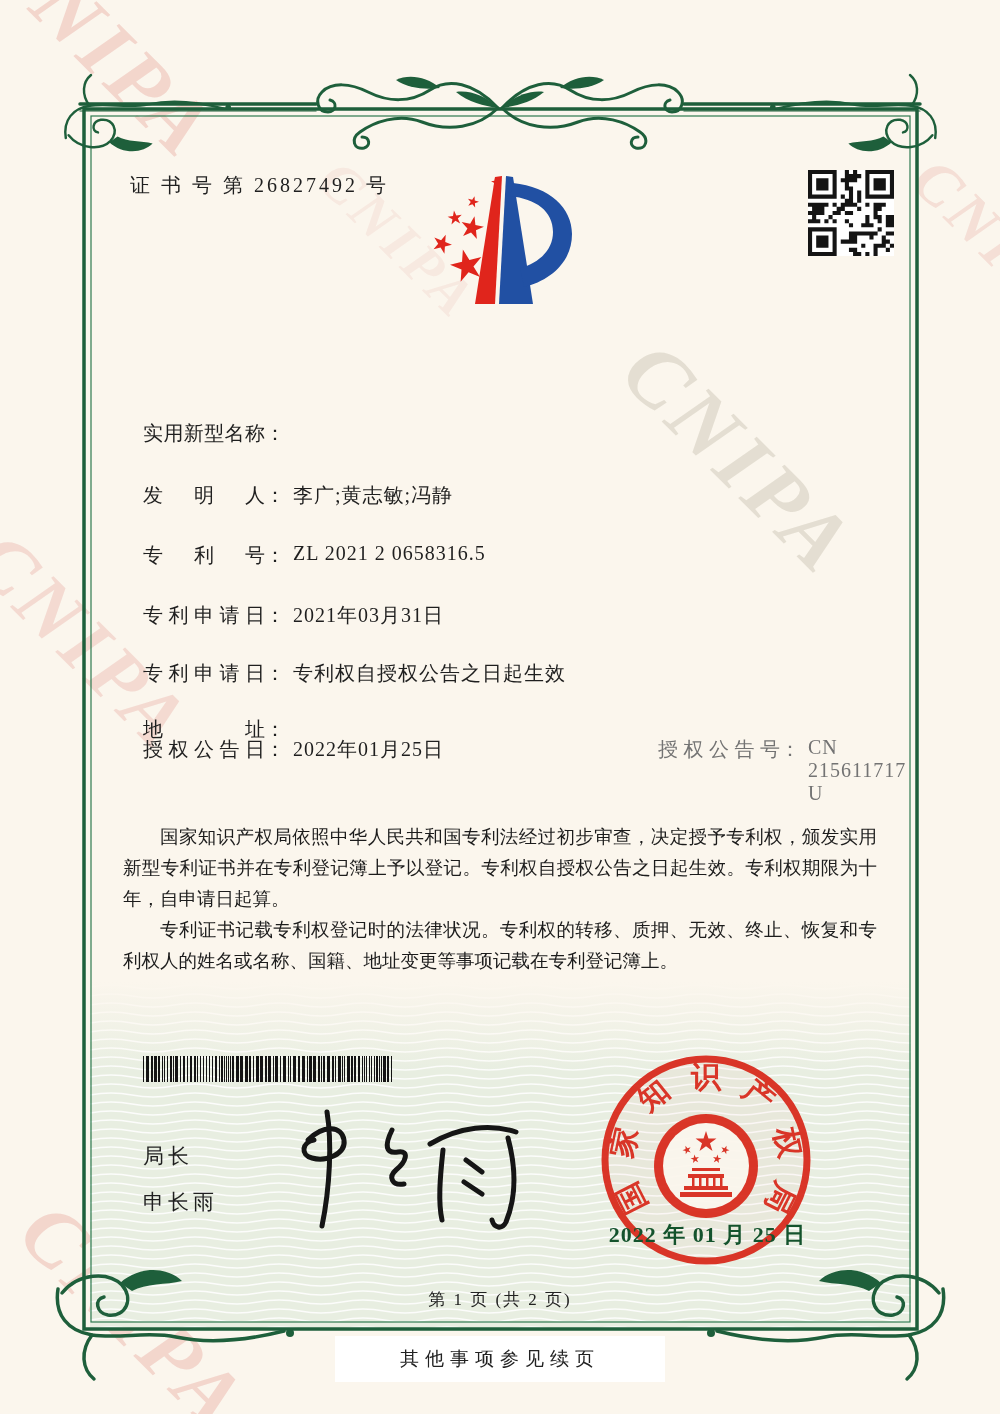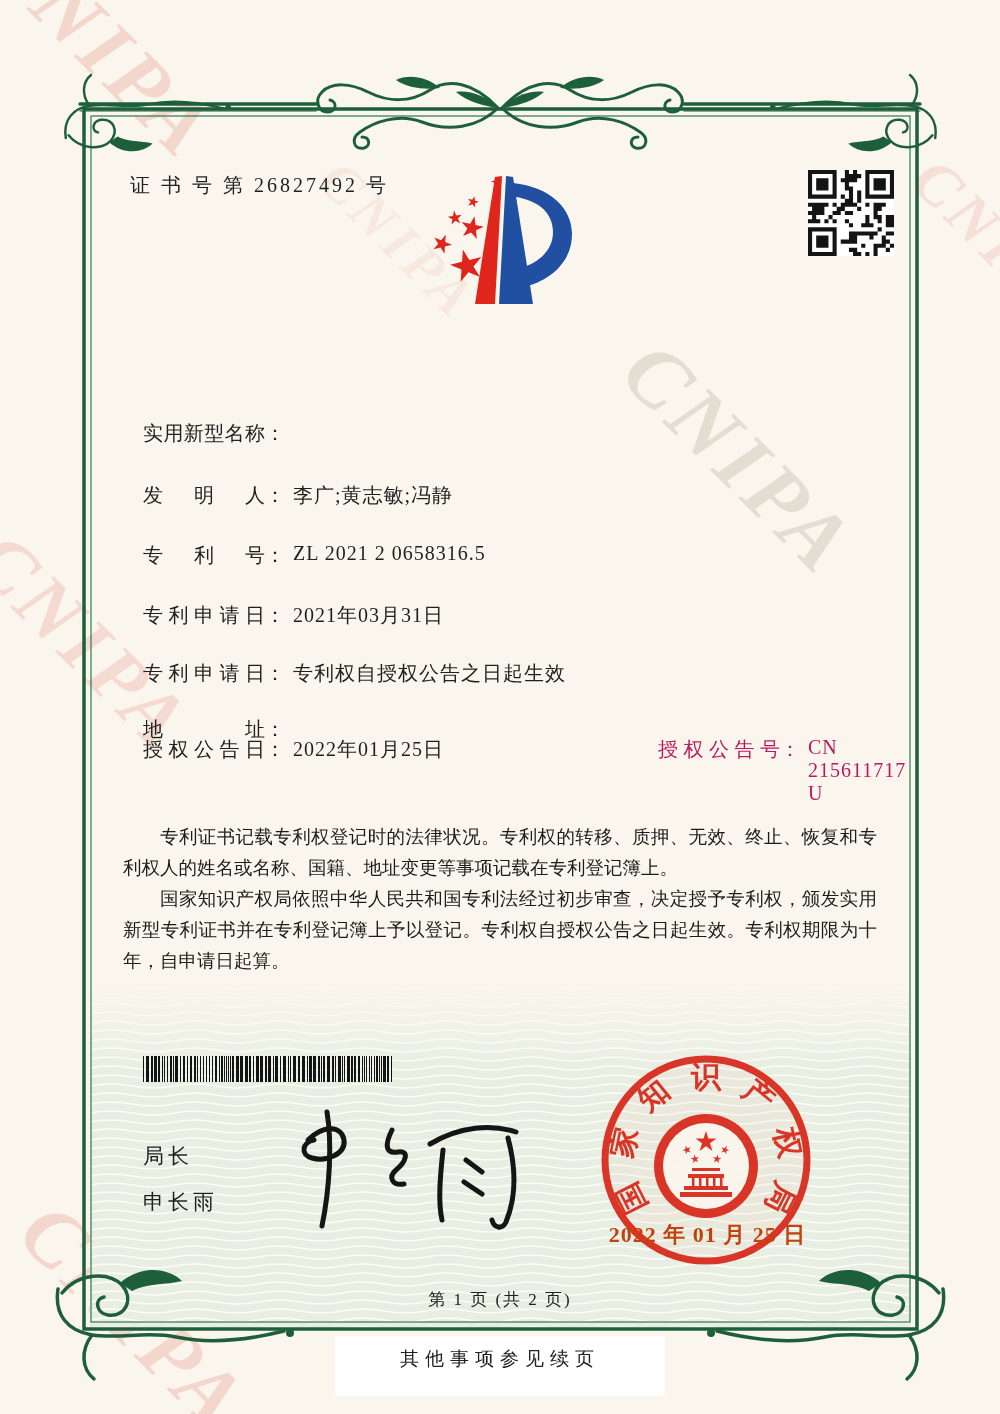--- a/index.html
+++ b/index.html
@@ -25,40 +25,40 @@
   .title{left:0;top:300px;width:100%;text-align:center;font-size:46px;font-weight:700;
          color:#141414;letter-spacing:10px;}
   #logo{left:418px;top:164px;}
   #qr{left:808px;top:170px;width:86px;height:86px;}
   
   .frow{position:absolute;left:143px;width:740px;font-size:20px;color:#1f1f1f;display:flex;align-items:flex-start;}
   .flabel{display:inline-block;width:122px;text-align:justify;text-align-last:justify;flex:0 0 122px;}
   .fcolon{flex:0 0 auto;}
   .fvalue{padding-left:8px;letter-spacing:1px;}
   .fvalue.wrap{width:600px;line-height:30px;}
-  .frow2{position:absolute;left:515px;top:0;display:flex;font-size:20px;color:#be185d;}
+  .frow2{position:absolute;left:515px;top:0;display:flex;font-size:20px;color:#737373;}
   
   .paras{left:123px;top:822px;width:754px;font-size:18.5px;line-height:31px;color:#1c1c1c;text-align:justify;}
   .paras p{margin:0;text-indent:2em;}
   
   #barcode{left:143px;top:1056px;width:252px;height:26px;}
   #barcode i{position:absolute;top:0;bottom:0;background:#141414;}
   
   .sig-title{left:143px;top:1142px;font-size:21px;color:#1f1f1f;letter-spacing:4px;}
   .sig-name{left:143px;top:1188px;font-size:21px;color:#1f1f1f;letter-spacing:4px;}
   #sig-hand{left:280px;top:1102px;}
   
   #seal{left:596px;top:1050px;}
   .seal-char{font-family:"Liberation Serif","DejaVu Serif",serif;font-size:30px;font-weight:700;
              fill:#d8281a;text-anchor:middle;dominant-baseline:central;}
   .seal-date{left:590px;top:1220px;width:235px;text-align:center;font-size:22px;font-weight:700;
-             color:#c2410c;letter-spacing:1px;}
+             color:#14532d;letter-spacing:1px;}
   
   .page-num{left:0;top:1288px;width:100%;text-align:center;font-size:17px;color:#222;letter-spacing:2px;}
-  .footer-box{left:335px;top:1336px;width:330px;height:60px;background:#ffffff;
+  .footer-box{left:335px;top:1336px;width:330px;height:46px;background:#ffffff;
               text-align:center;line-height:46px;font-size:19px;color:#222;letter-spacing:6px;}
 </style>
 </head>
 <body>
 
 <div id="page">
 
   <div class="wm wm1">CNIPA</div>
   <div class="wm wm2">CNIPA</div>
   <div class="wm wm3">CNIPA</div>
@@ -168,22 +168,22 @@
       <span class="fcolon">：</span>
     <span class="fvalue">2022年01月25日</span>
     <span class="frow2">
       <span class="flabel">授权公告号</span>
         <span class="fcolon">：</span>
       <span class="fvalue">CN 215611717 U</span>
     </span>
   </div>
 
   <div class="abs paras">
+    <p>国家知识产权局依照中华人民共和国专利法经过初步审查，决定授予专利权，颁发实用新型专利证书并在专利登记簿上予以登记。专利权自授权公告之日起生效。专利权期限为十年，自申请日起算。</p>
     <p>专利证书记载专利权登记时的法律状况。专利权的转移、质押、无效、终止、恢复和专利权人的姓名或名称、国籍、地址变更等事项记载在专利登记簿上。</p>
-    <p>国家知识产权局依照中华人民共和国专利法经过初步审查，决定授予专利权，颁发实用新型专利证书并在专利登记簿上予以登记。专利权自授权公告之日起生效。专利权期限为十年，自申请日起算。</p>
   </div>
 
   <div id="barcode" class="abs">
       <i style="left: 0px; width: 1px;"></i>
       <i style="left: 3px; width: 3px;"></i>
       <i style="left: 8px; width: 2px;"></i>
       <i style="left: 11px; width: 3px;"></i>
       <i style="left: 15px; width: 2px;"></i>
       <i style="left: 19px; width: 1px;"></i>
       <i style="left: 21px; width: 1px;"></i>

